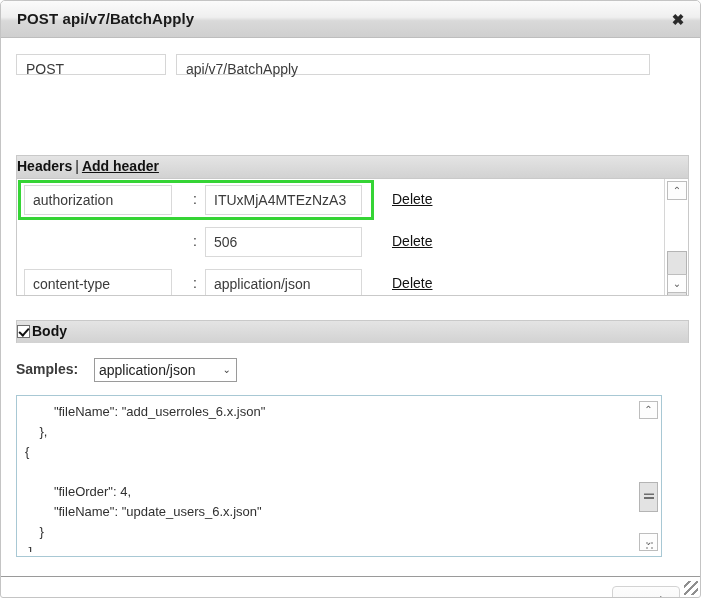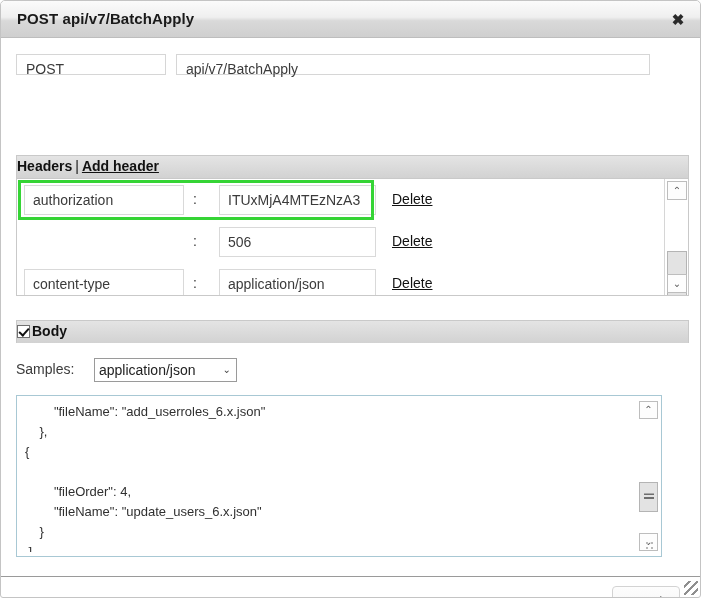--- a/index.html
+++ b/index.html
@@ -168,29 +168,29 @@
     height: 30px;
     line-height: 28px;
     font-size: 14px;
     color: #3b3b3b;
     padding: 0 8px;
     font-family: "Liberation Sans", sans-serif;
     outline: none;
     white-space: nowrap;
     overflow: hidden;
   }
-  .header-row .hname { left: 7px; width: 160px; }
+  .header-row .hname { left: 7px; width: 148px; }
   .header-row .colon {
     position: absolute;
     left: 176px;
     top: 12px;
     font-size: 14px;
     color: #3b3b3b;
   }
-  .header-row .hvalue { left: 188px; width: 157px; margin-left: 14px; }
+  .header-row .hvalue { left: 188px; width: 157px; }
   .header-row .hdel {
     position: absolute;
     left: 355px;
     top: 12px;
     font-size: 14px;
     color: #111111;
     text-decoration: underline;
     cursor: pointer;
     padding-left: 20px;
   }
@@ -288,20 +288,21 @@
     top: 320px;
     height: 24px;
     font-size: 14px;
     color: #3b3b3b;
   }
   .samples-label {
     position: absolute;
     left: 0;
     top: 3px;
     white-space: nowrap;
+    font-weight: bold;
   }
   .samples-select {
     position: absolute;
     left: 78px;
     top: 0;
     width: 143px;
     height: 24px;
     box-sizing: border-box;
     border: 1px solid #9a9a9a;
     background: #ffffff;

